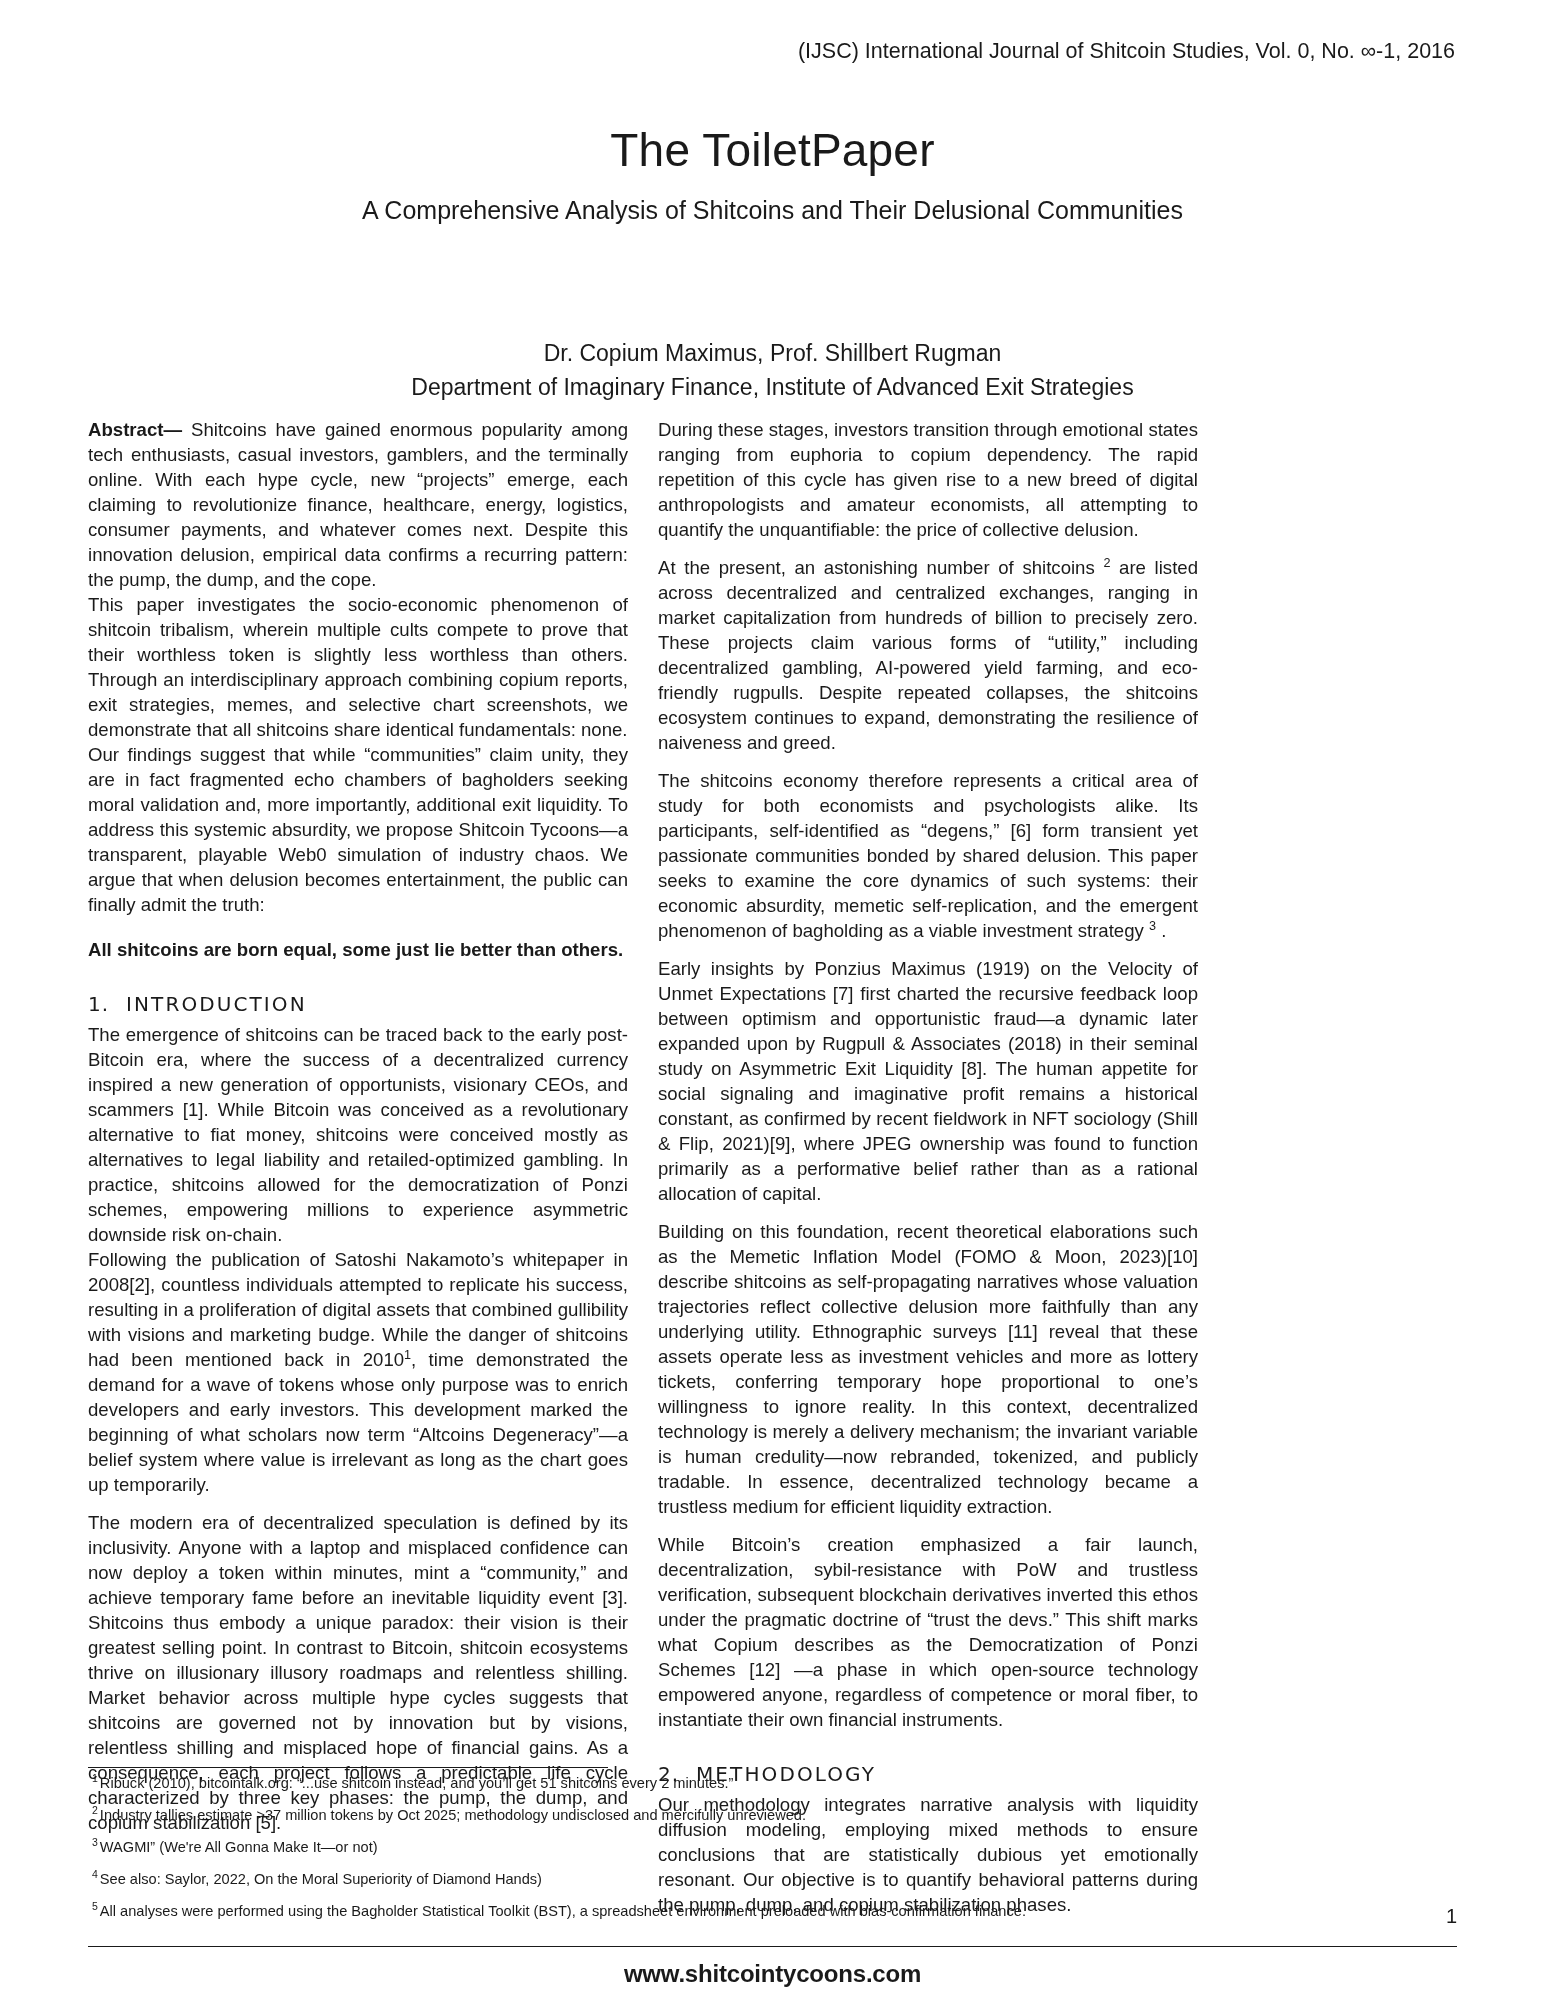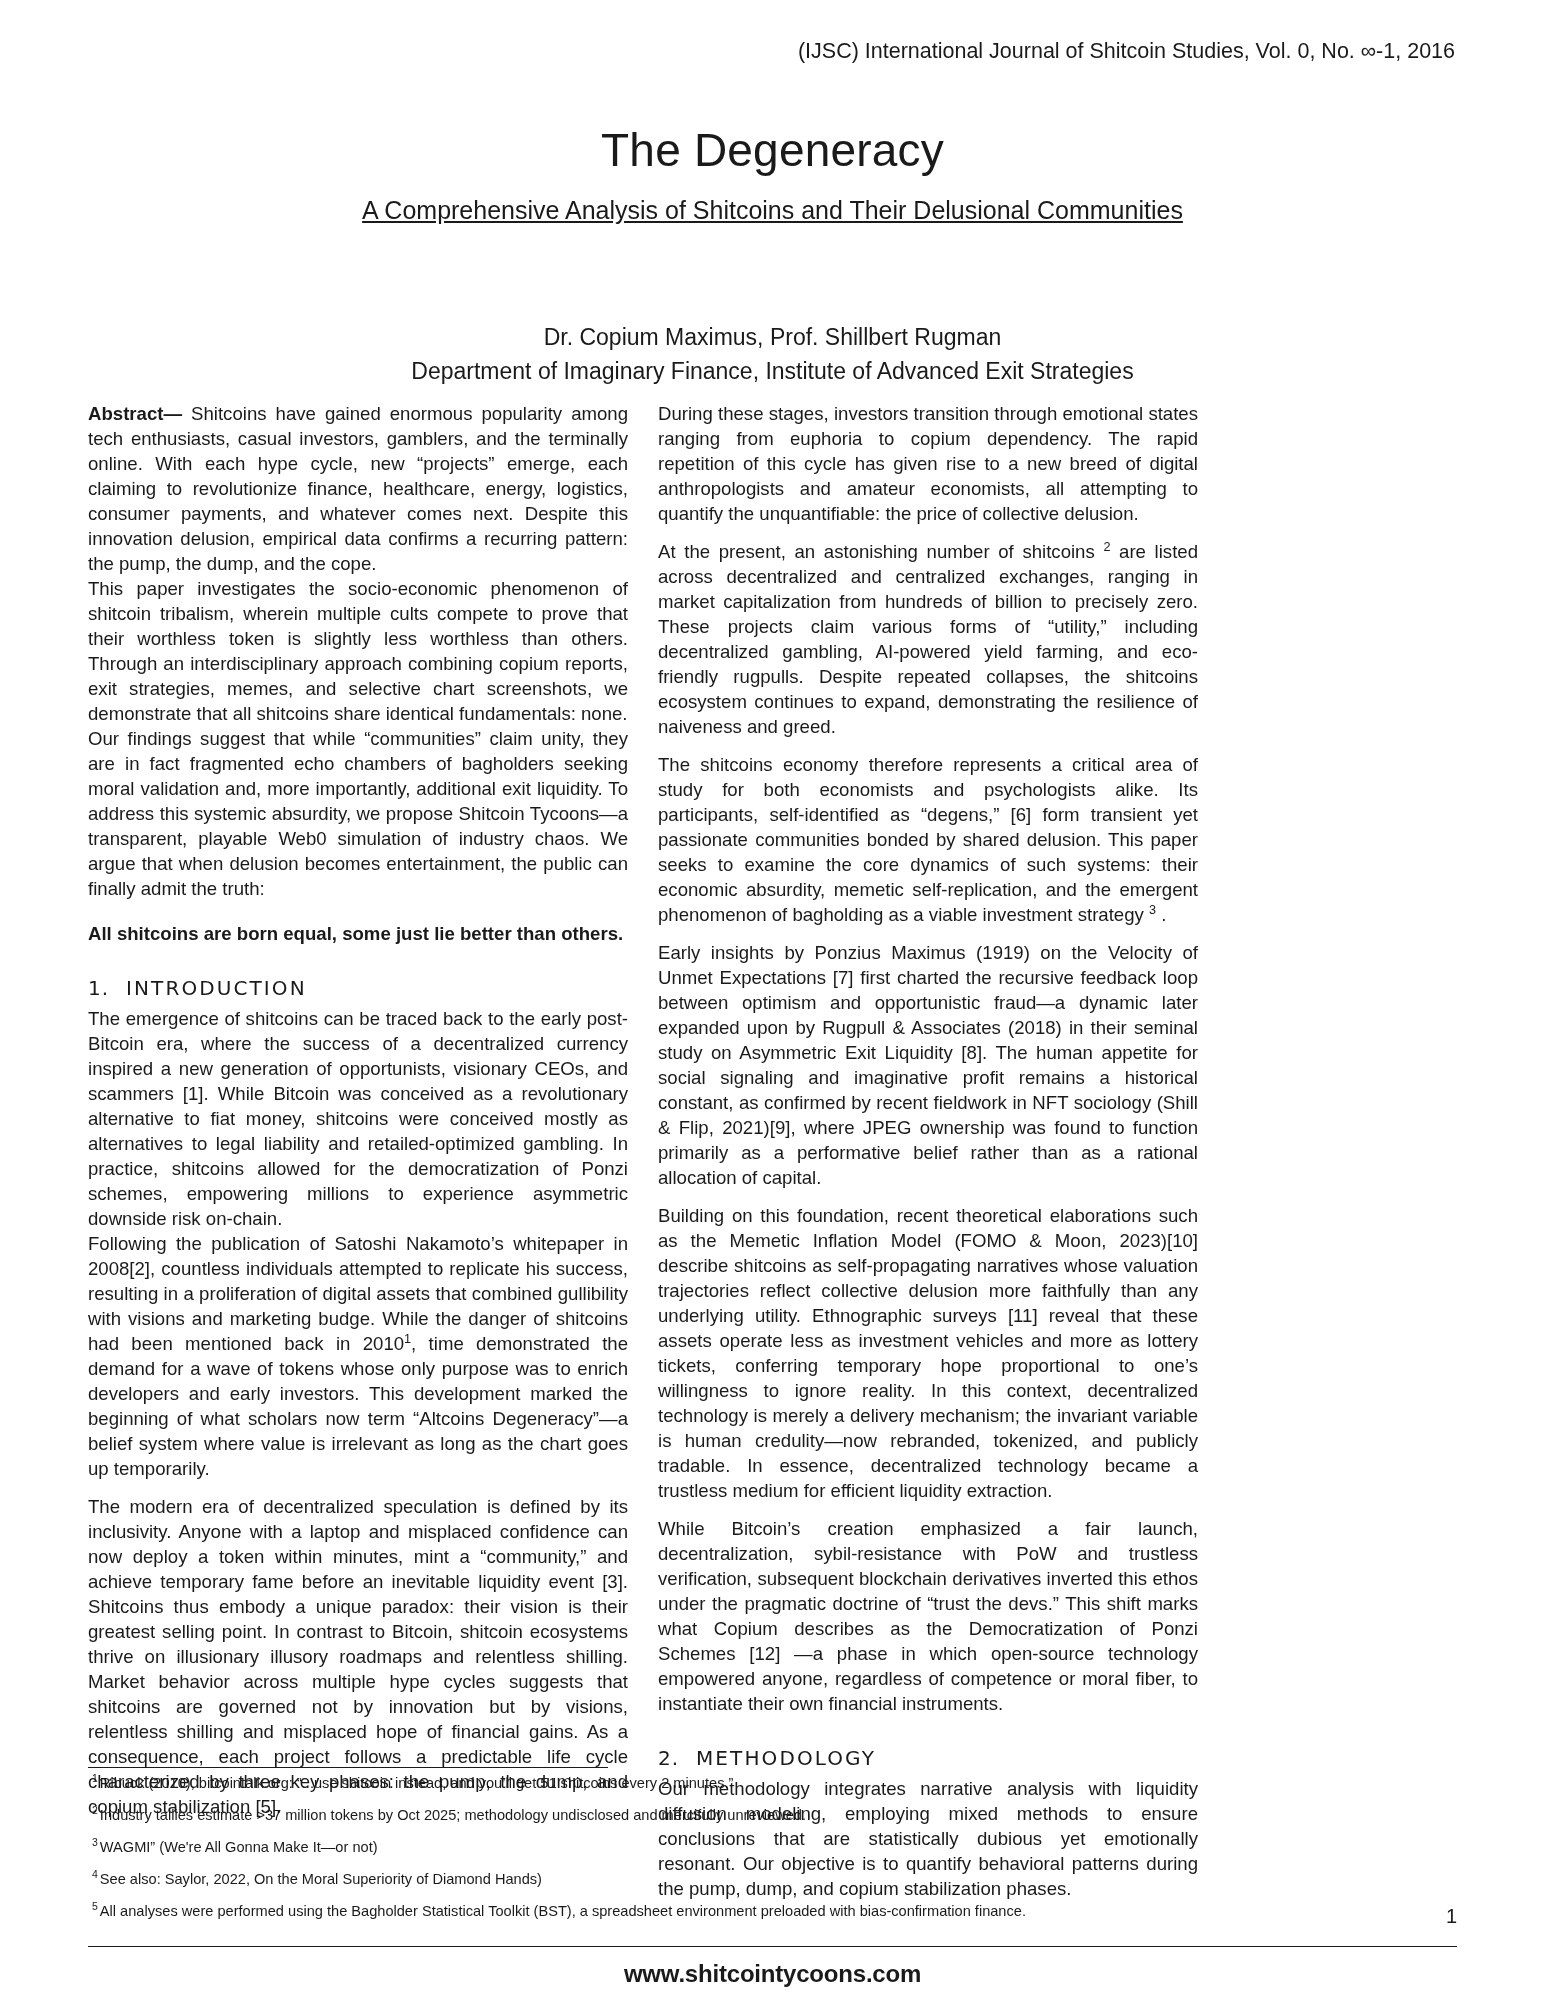--- a/index.html
+++ b/index.html
@@ -43,22 +43,21 @@
     font-size: 46px;
     font-weight: 400;
     line-height: 1.15;
     margin: 0 0 18px 0;
     letter-spacing: 0.2px;
   }
   .paper-subtitle {
     font-size: 25px;
     font-weight: 400;
     line-height: 1.25;
-    margin: 0;
-    text-decoration: underline;
+    margin: 16px;
   }
   .authors-block {
     text-align: center;
     margin-top: 96px;
   }
   .authors {
     font-size: 23px;
     line-height: 1.35;
     margin: 0;
   }
@@ -165,21 +164,21 @@
   }
 </style>
 </head>
 <body>
 
 <div class="page">
 
   <div class="running-header">(IJSC) International Journal of Shitcoin Studies, Vol. 0, No. ∞-1, 2016</div>
 
   <div class="title-block">
-    <h1 class="paper-title">The Degeneracy</h1>
+    <h1 class="paper-title">The ToiletPaper</h1>
     <p class="paper-subtitle">A Comprehensive Analysis of Shitcoins and Their Delusional Communities</p>
   </div>
 
   <div class="authors-block">
     <p class="authors">Dr. Copium Maximus, Prof. Shillbert Rugman</p>
     <p class="affiliation">Department of Imaginary Finance, Institute of Advanced Exit Strategies</p>
   </div>
 
   <div class="body-columns">
 

